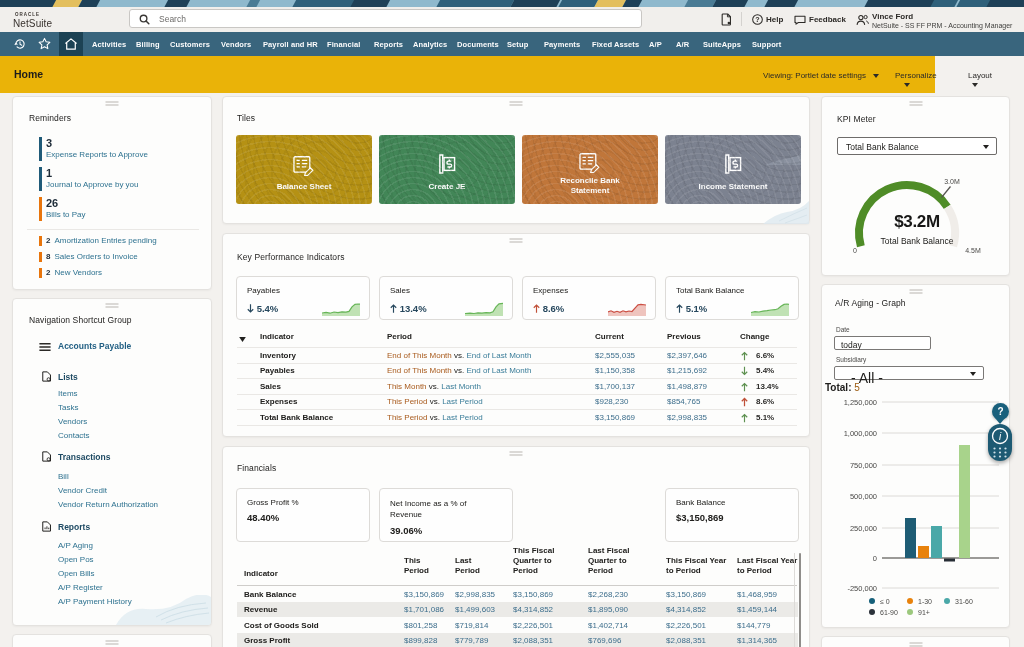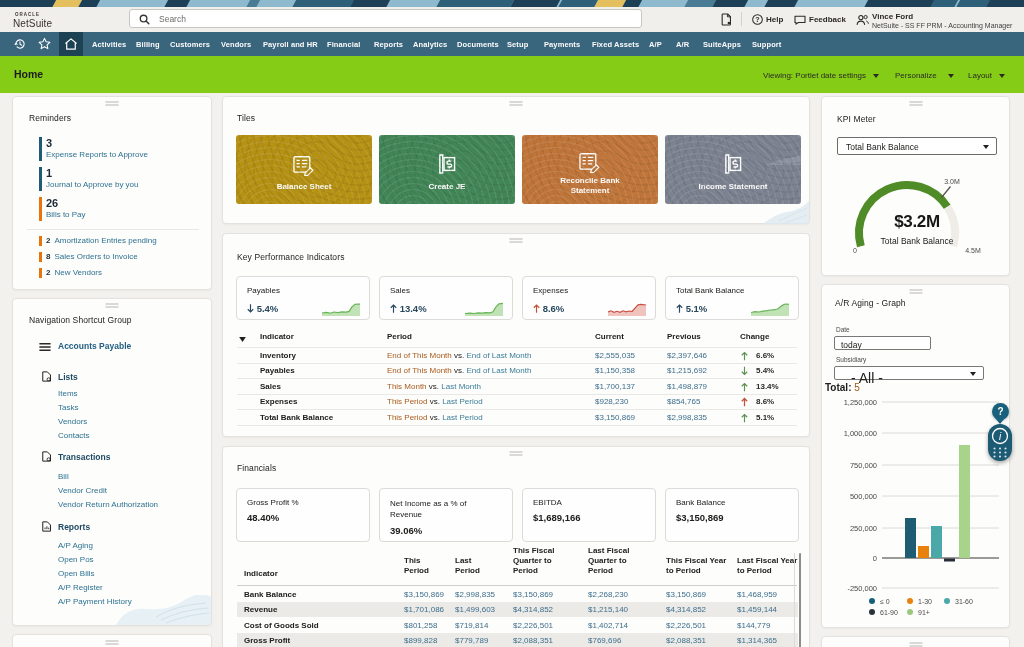--- a/index.html
+++ b/index.html
@@ -17,21 +17,21 @@
 #logo .o{font-size:4.5px;font-weight:bold;letter-spacing:1px;margin-left:2px}
 #logo .n{font-size:10px;margin-top:1px;letter-spacing:.1px}
 #sbox{position:absolute;left:129px;top:2px;width:513px;height:19px;background:#fff;border:1px solid #c9c7c4;border-radius:3px}
 #sbox span{position:absolute;left:29px;top:4px;font-size:8.5px;color:#6e6c6a}
 .hico{position:absolute;top:8px;font-size:8px;font-weight:bold;color:#2b2926}
 
 #nav{position:absolute;left:0;top:32px;width:1024px;height:24px;background:#39657d}
 #nav .mi{position:absolute;top:8px;font-size:7.5px;font-weight:bold;color:#fdfdfd;white-space:nowrap;letter-spacing:.1px}
 #homebtn{position:absolute;left:59px;top:0;width:24px;height:24px;background:#1c4254}
 
-#homerow{position:absolute;left:0;top:56px;width:1024px;height:37px;background:#84cc16}
+#homerow{position:absolute;left:0;top:56px;width:935px;height:37px;background:#eab308}
 #homerow .r{position:absolute;top:15px;font-size:8px;color:#2b2a28}
 .caret{display:inline-block;width:0;height:0;border-left:3.5px solid transparent;border-right:3.5px solid transparent;border-top:4.5px solid #2b2a28;vertical-align:0px}
 
 .remitem{position:absolute;left:26px;border-left:3px solid #1f5a78;padding-left:4px}
 .remitem .num{font-size:11px;font-weight:bold;color:#1d2b38;line-height:12px}
 .remitem .lab{font-size:8px;color:#2e7290;line-height:12px}
 .remsmall{position:absolute;left:26px;border-left:3px solid #e8750c;padding-left:4px;font-size:8px;line-height:10px}
 .remsmall b{color:#1d2b38}
 .remsmall a{color:#2e7290;text-decoration:none;margin-left:4px}
 
@@ -391,24 +391,20 @@
   <div class="handle"></div>
   <div class="ttl" style="left:14px;top:16px">Financials</div>
   <div class="kbox" style="left:13px;top:41px;height:54px">
     <div class="t">Gross Profit %</div>
     <div class="v" style="top:23px;color:#21201e">48.40%</div>
   </div>
   <div class="kbox" style="left:156px;top:41px;height:54px">
     <div class="t" style="line-height:11px;width:92px">Net Income as a % of Revenue</div>
     <div class="v" style="top:36px;color:#21201e">39.06%</div>
   </div>
-  <div class="kbox" style="left:299px;top:41px;height:54px">
-    <div class="t">EBITDA</div>
-    <div class="v" style="top:23px;color:#21201e">$1,689,166</div>
-  </div>
   <div class="kbox" style="left:442px;top:41px;height:54px">
     <div class="t">Bank Balance</div>
     <div class="v" style="top:23px;color:#21201e">$3,150,869</div>
   </div>
   <div class="thead" style="left:21px;top:122px">Indicator</div>
   <div class="thead" style="left:181px;top:109px;width:30px;line-height:10px">This Period</div>
   <div class="thead" style="left:232px;top:109px;width:30px;line-height:10px">Last Period</div>
   <div class="thead" style="left:290px;top:99px;width:48px;line-height:10px">This Fiscal Quarter to Period</div>
   <div class="thead" style="left:365px;top:99px;width:48px;line-height:10px">Last Fiscal Quarter to Period</div>
   <div class="thead" style="left:443px;top:109px;width:64px;line-height:10px">This Fiscal Year to Period</div>
@@ -423,21 +419,21 @@
     <span class="money" style="position:absolute;left:290px">$3,150,869</span>
     <span class="money" style="position:absolute;left:365px">$2,268,230</span>
     <span class="money" style="position:absolute;left:443px">$3,150,869</span>
     <span class="money" style="position:absolute;left:514px">$1,468,959</span>
   </div>
   <div class="trow" style="top:158px;left:0;width:588px">
     <span class="ind" style="position:absolute;left:21px">Revenue</span>
     <span class="money" style="position:absolute;left:181px">$1,701,086</span>
     <span class="money" style="position:absolute;left:232px">$1,499,603</span>
     <span class="money" style="position:absolute;left:290px">$4,314,852</span>
-    <span class="money" style="position:absolute;left:365px">$1,215,140</span>
+    <span class="money" style="position:absolute;left:365px">$1,895,090</span>
     <span class="money" style="position:absolute;left:443px">$4,314,852</span>
     <span class="money" style="position:absolute;left:514px">$1,459,144</span>
   </div>
   <div class="trow" style="top:174px;left:0;width:588px">
     <span class="ind" style="position:absolute;left:21px">Cost of Goods Sold</span>
     <span class="money" style="position:absolute;left:181px">$801,258</span>
     <span class="money" style="position:absolute;left:232px">$719,814</span>
     <span class="money" style="position:absolute;left:290px">$2,226,501</span>
     <span class="money" style="position:absolute;left:365px">$1,402,714</span>
     <span class="money" style="position:absolute;left:443px">$2,226,501</span>

